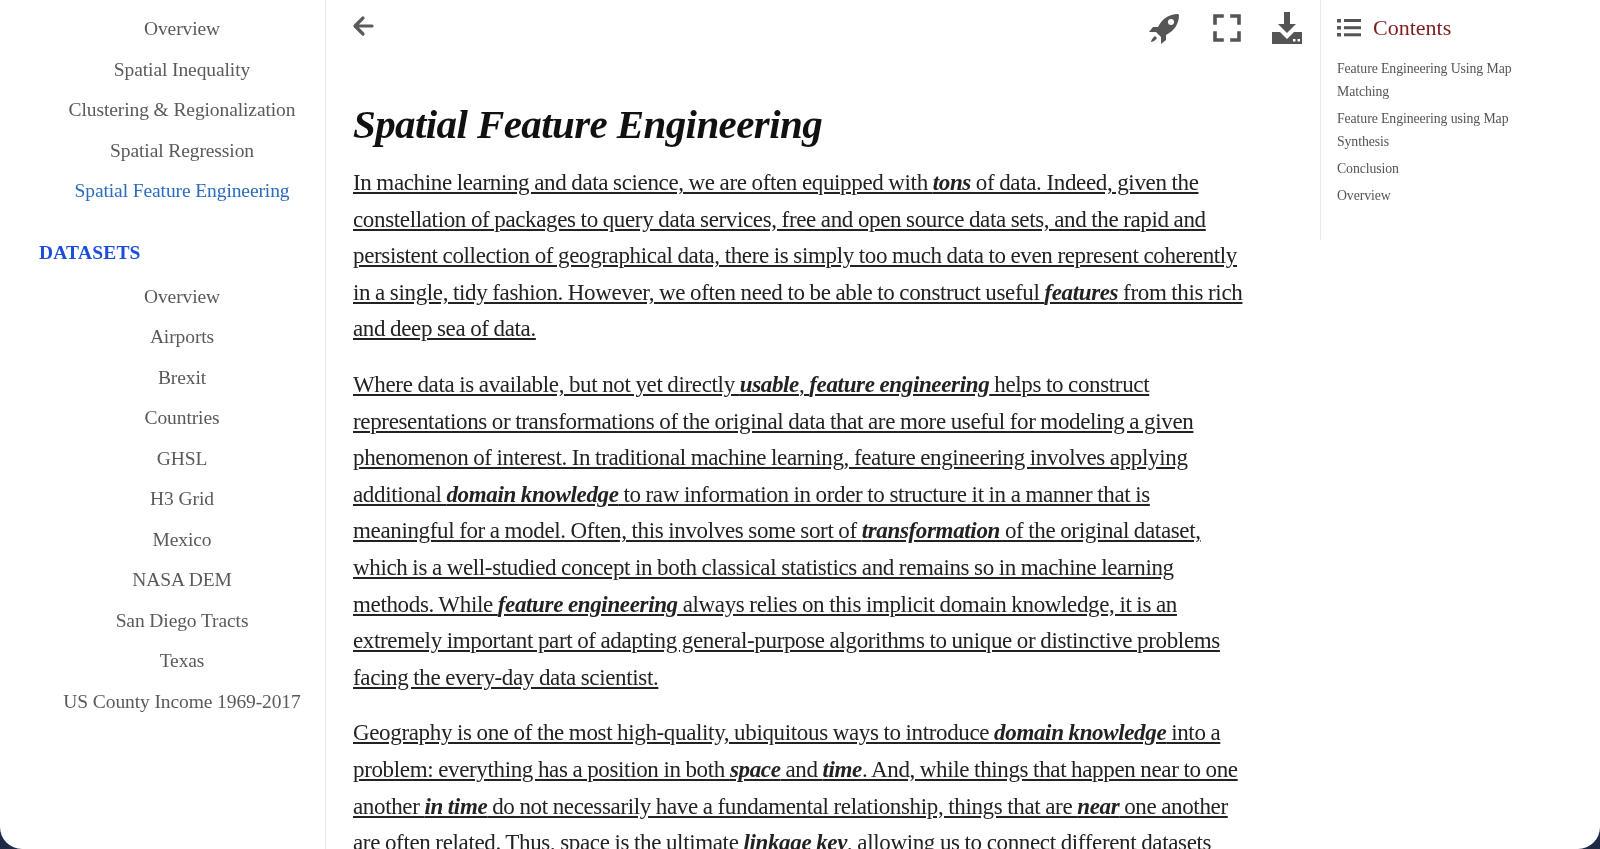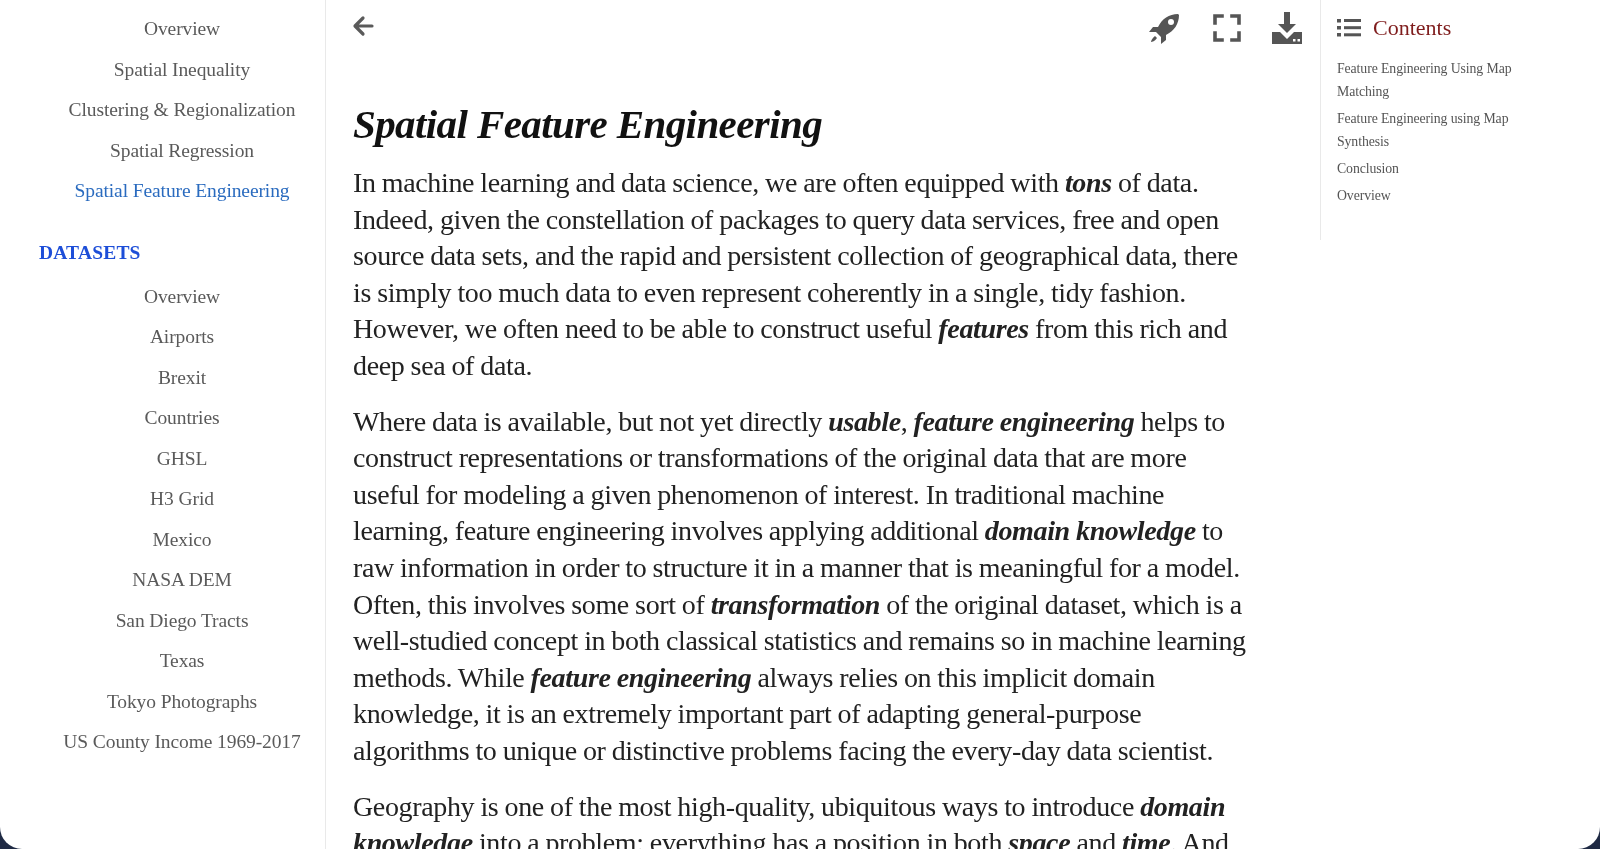--- a/index.html
+++ b/index.html
@@ -69,26 +69,27 @@
   .page-title {
     font-size: 41px;
     font-style: italic;
     font-weight: bold;
     color: #111;
     letter-spacing: -0.6px;
     line-height: 56px;
     margin-bottom: 13px;
   }
   .para {
-    font-size: 28px;
+    font-size: 23px;
     line-height: 36.6px;
     color: #222;
     margin-bottom: 19px;
     letter-spacing: -0.35px;
     word-spacing: -0.5px;
+    text-decoration: underline;
   }
   .para em { font-style: italic; font-weight: bold; }
 
   
   .toc {
     position: absolute; left: 1320px; top: 0;
     width: 280px; height: 240px;
     border-left: 1px solid #e9e9e9;
     padding-left: 16px;
   }
@@ -131,21 +132,20 @@
       <li class="nav-item">Overview</li>
       <li class="nav-item">Airports</li>
       <li class="nav-item">Brexit</li>
       <li class="nav-item">Countries</li>
       <li class="nav-item">GHSL</li>
       <li class="nav-item">H3 Grid</li>
       <li class="nav-item">Mexico</li>
       <li class="nav-item">NASA DEM</li>
       <li class="nav-item">San Diego Tracts</li>
       <li class="nav-item">Texas</li>
-      <li class="nav-item">Tokyo Photographs</li>
       <li class="nav-item">US County Income 1969-2017</li>
     </ul>
   </nav>
 
   <main class="main">
     <div class="back-btn">
       <svg viewBox="0 0 26 26" width="26" height="26">
         <path d="M22 13 H6 M13 5 L5 13 L13 21" fill="none" stroke="#5a5a5a" stroke-width="3.2" stroke-linecap="round" stroke-linejoin="round"></path>
       </svg>
     </div>

